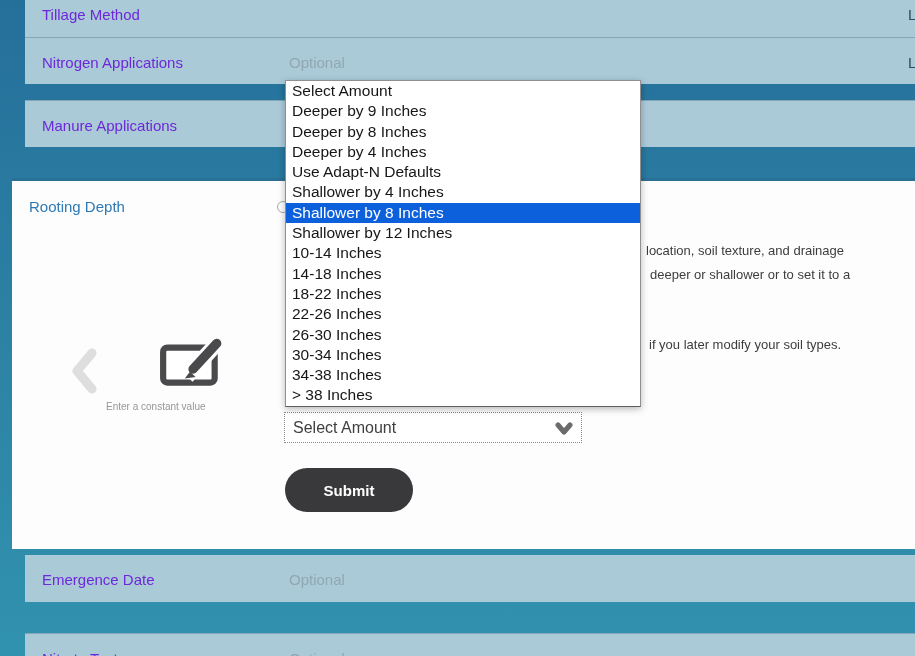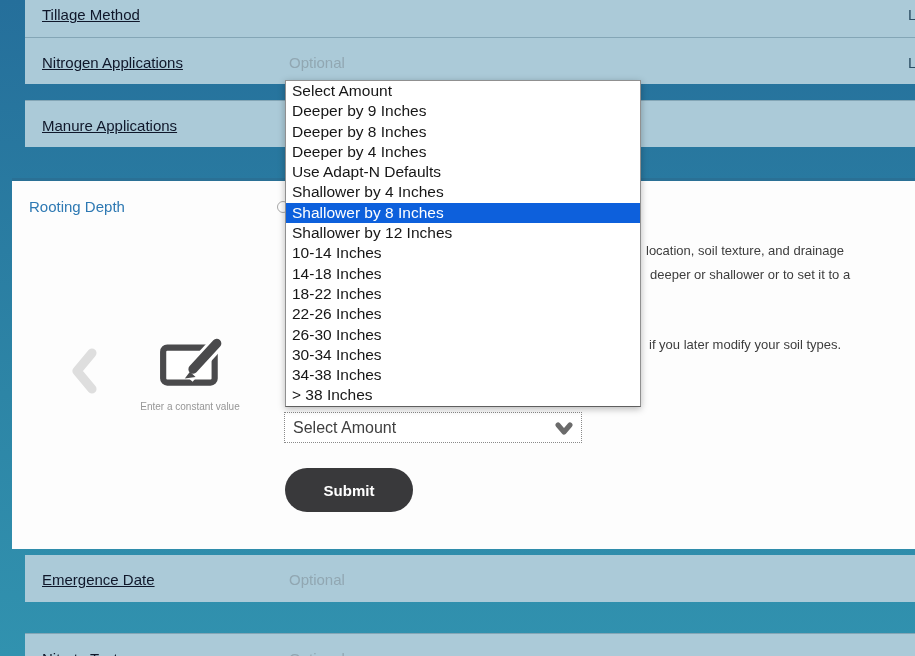--- a/index.html
+++ b/index.html
@@ -12,21 +12,21 @@
     -webkit-font-smoothing:antialiased;
   }
   
   .acc-row{
     position:absolute;left:25px;width:890px;height:47px;
     background:#abcad8;cursor:pointer;
   }
   .acc-row.bordered{border-top:1px solid #84a6b6;box-sizing:border-box;}
   .row-label{
     position:absolute;left:17px;
-    font-size:15px;color:#0f172a;line-height:15px;white-space:nowrap;text-decoration:underline;
+    font-size:15px;color:#6d28d9;line-height:15px;white-space:nowrap;
   }
   .row-optional{
     position:absolute;left:264px;
     font-size:15px;color:#91a7b2;line-height:15px;white-space:nowrap;
   }
   .row-edge{
     position:absolute;left:883px;
     font-size:15px;color:#2b4d63;line-height:15px;white-space:nowrap;
   }
   
@@ -45,21 +45,21 @@
   .frag{
     position:absolute;
     font-size:13px;color:#3d3d3d;line-height:18px;white-space:nowrap;
   }
   .frag.l1{left:634px;top:61px;}
   .frag.l2{left:638px;top:85px;}
   .frag.l3{left:637px;top:155px;}
   .nav-prev{position:absolute;left:59px;top:167px;width:26px;height:46px;cursor:pointer;}
   .option-card{position:absolute;left:146px;top:155px;width:68px;height:52px;cursor:pointer;}
   .card-caption{
-    position:absolute;left:94px;top:220px;width:168px;text-align:center;
+    position:absolute;left:94px;top:220px;width:168px;text-align:left;
     font-size:10px;color:#969696;line-height:11px;white-space:nowrap;
   }
   .select-box{
     position:absolute;left:272px;top:231px;width:298px;height:31px;
     background:#fff;border:1px dotted #8a8a8a;box-sizing:border-box;
     cursor:pointer;
   }
   .select-value{
     position:absolute;left:8px;top:6px;
     font-size:16px;color:#3f3f3f;line-height:18px;white-space:nowrap;

